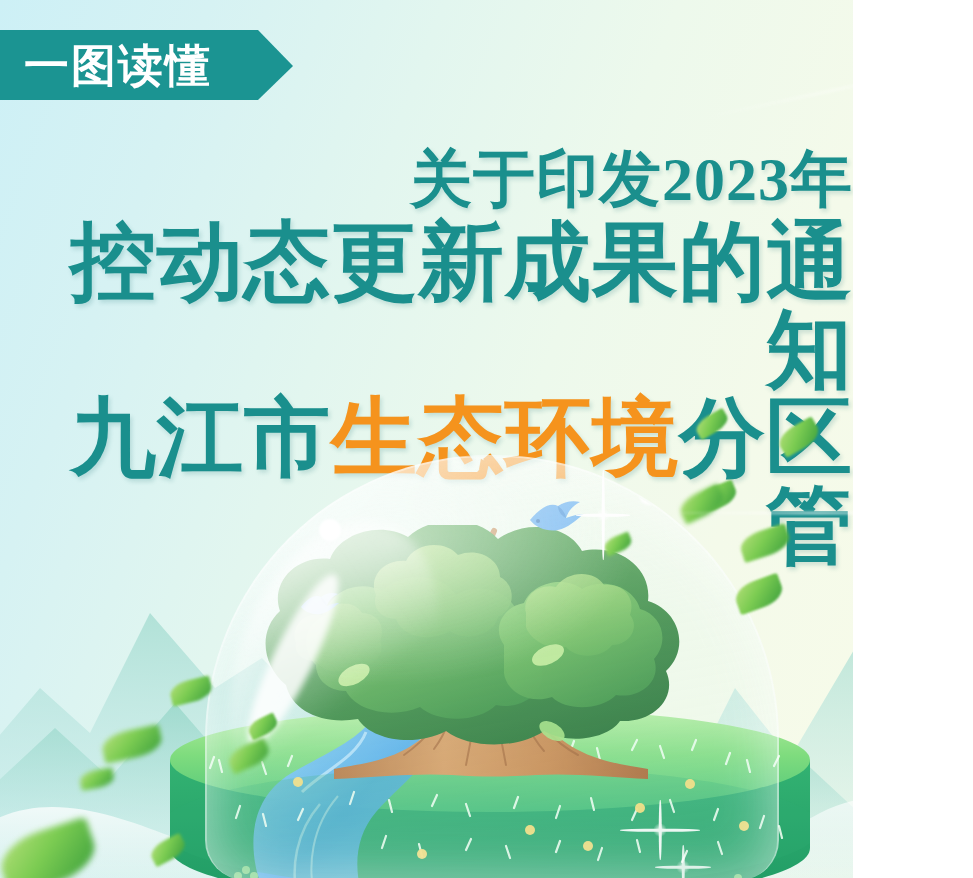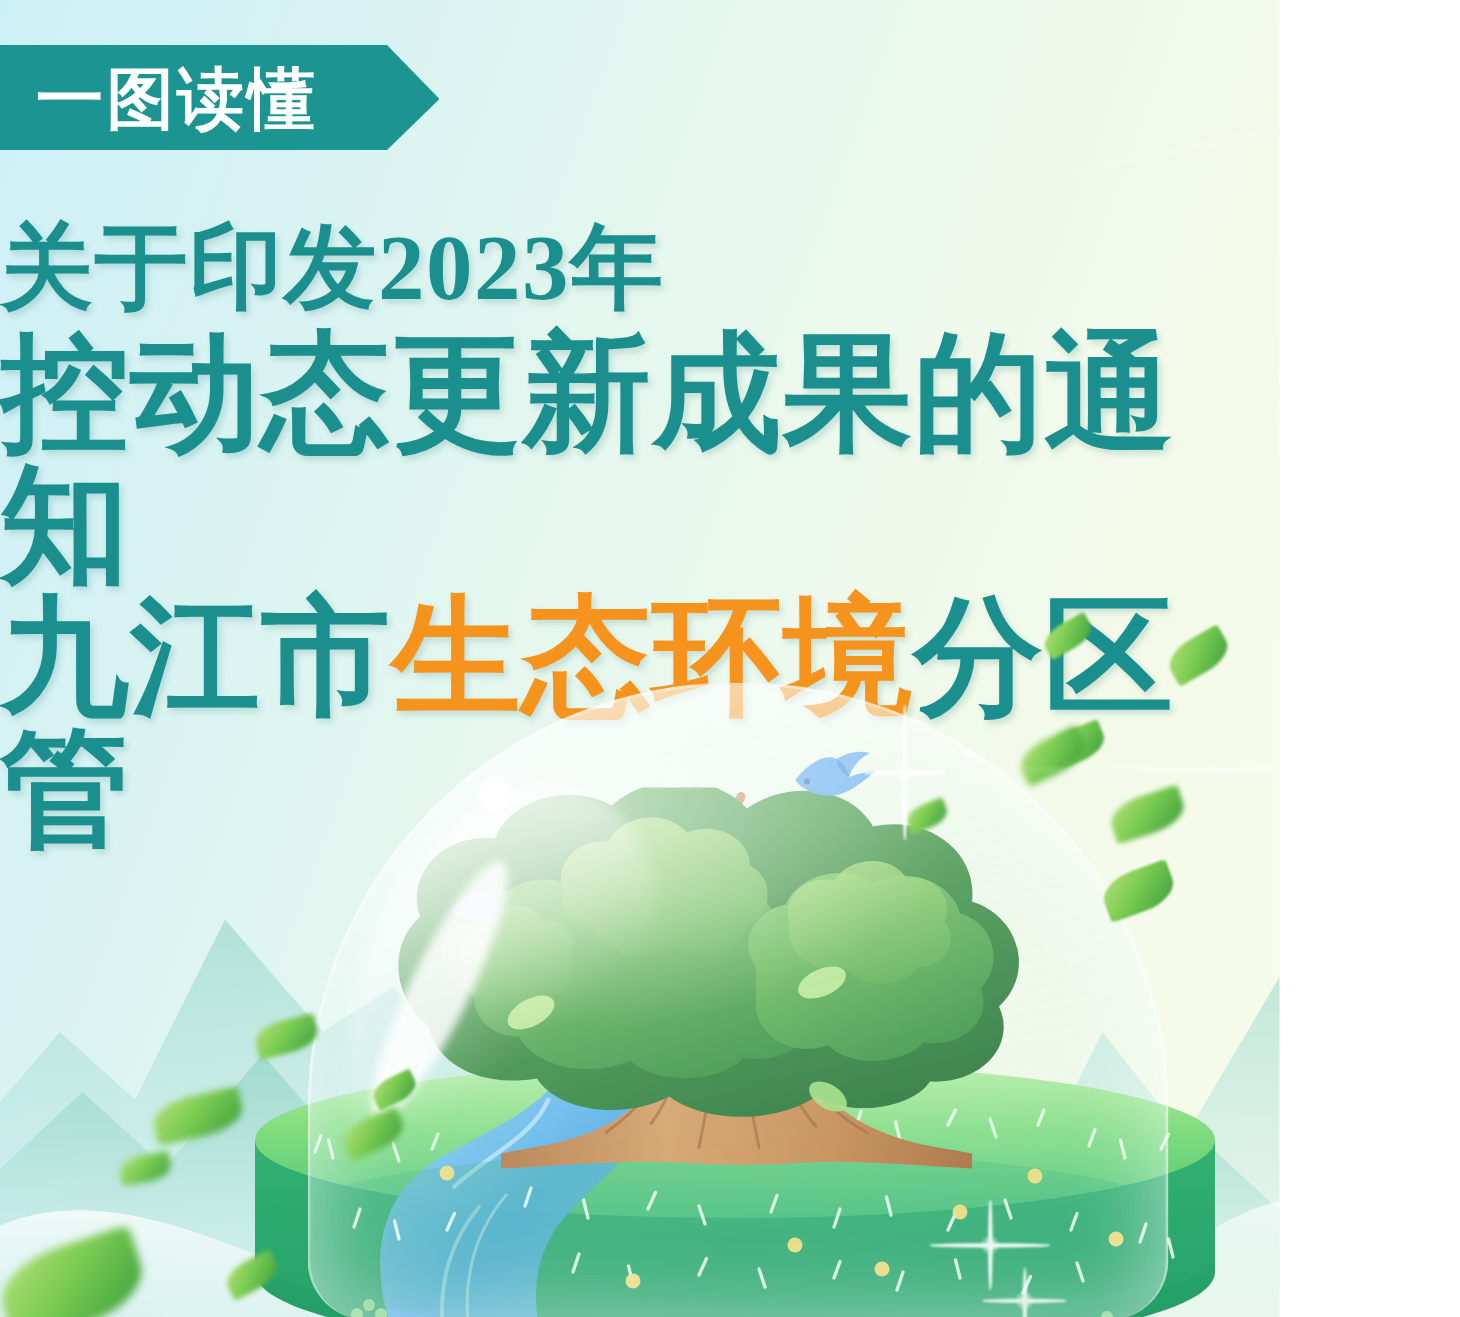--- a/index.html
+++ b/index.html
@@ -52,21 +52,21 @@
     margin-left: 24px;
     line-height: 1;
   }
 
   
   .title {
     position: absolute;
     left: 0;
     right: 0;
     top: 140px;
-    text-align: left;
+    text-align: right;
     line-height: 1.0;
     font-family: Liberation Serif, serif;
     -webkit-user-select: none;
   }
   .t-line {
     display: block;
     font-weight: 700;
     color: #1a8f8d;
     letter-spacing: 1px;
     text-shadow: 2px 3px 4px rgba(20,110,110,0.18);

